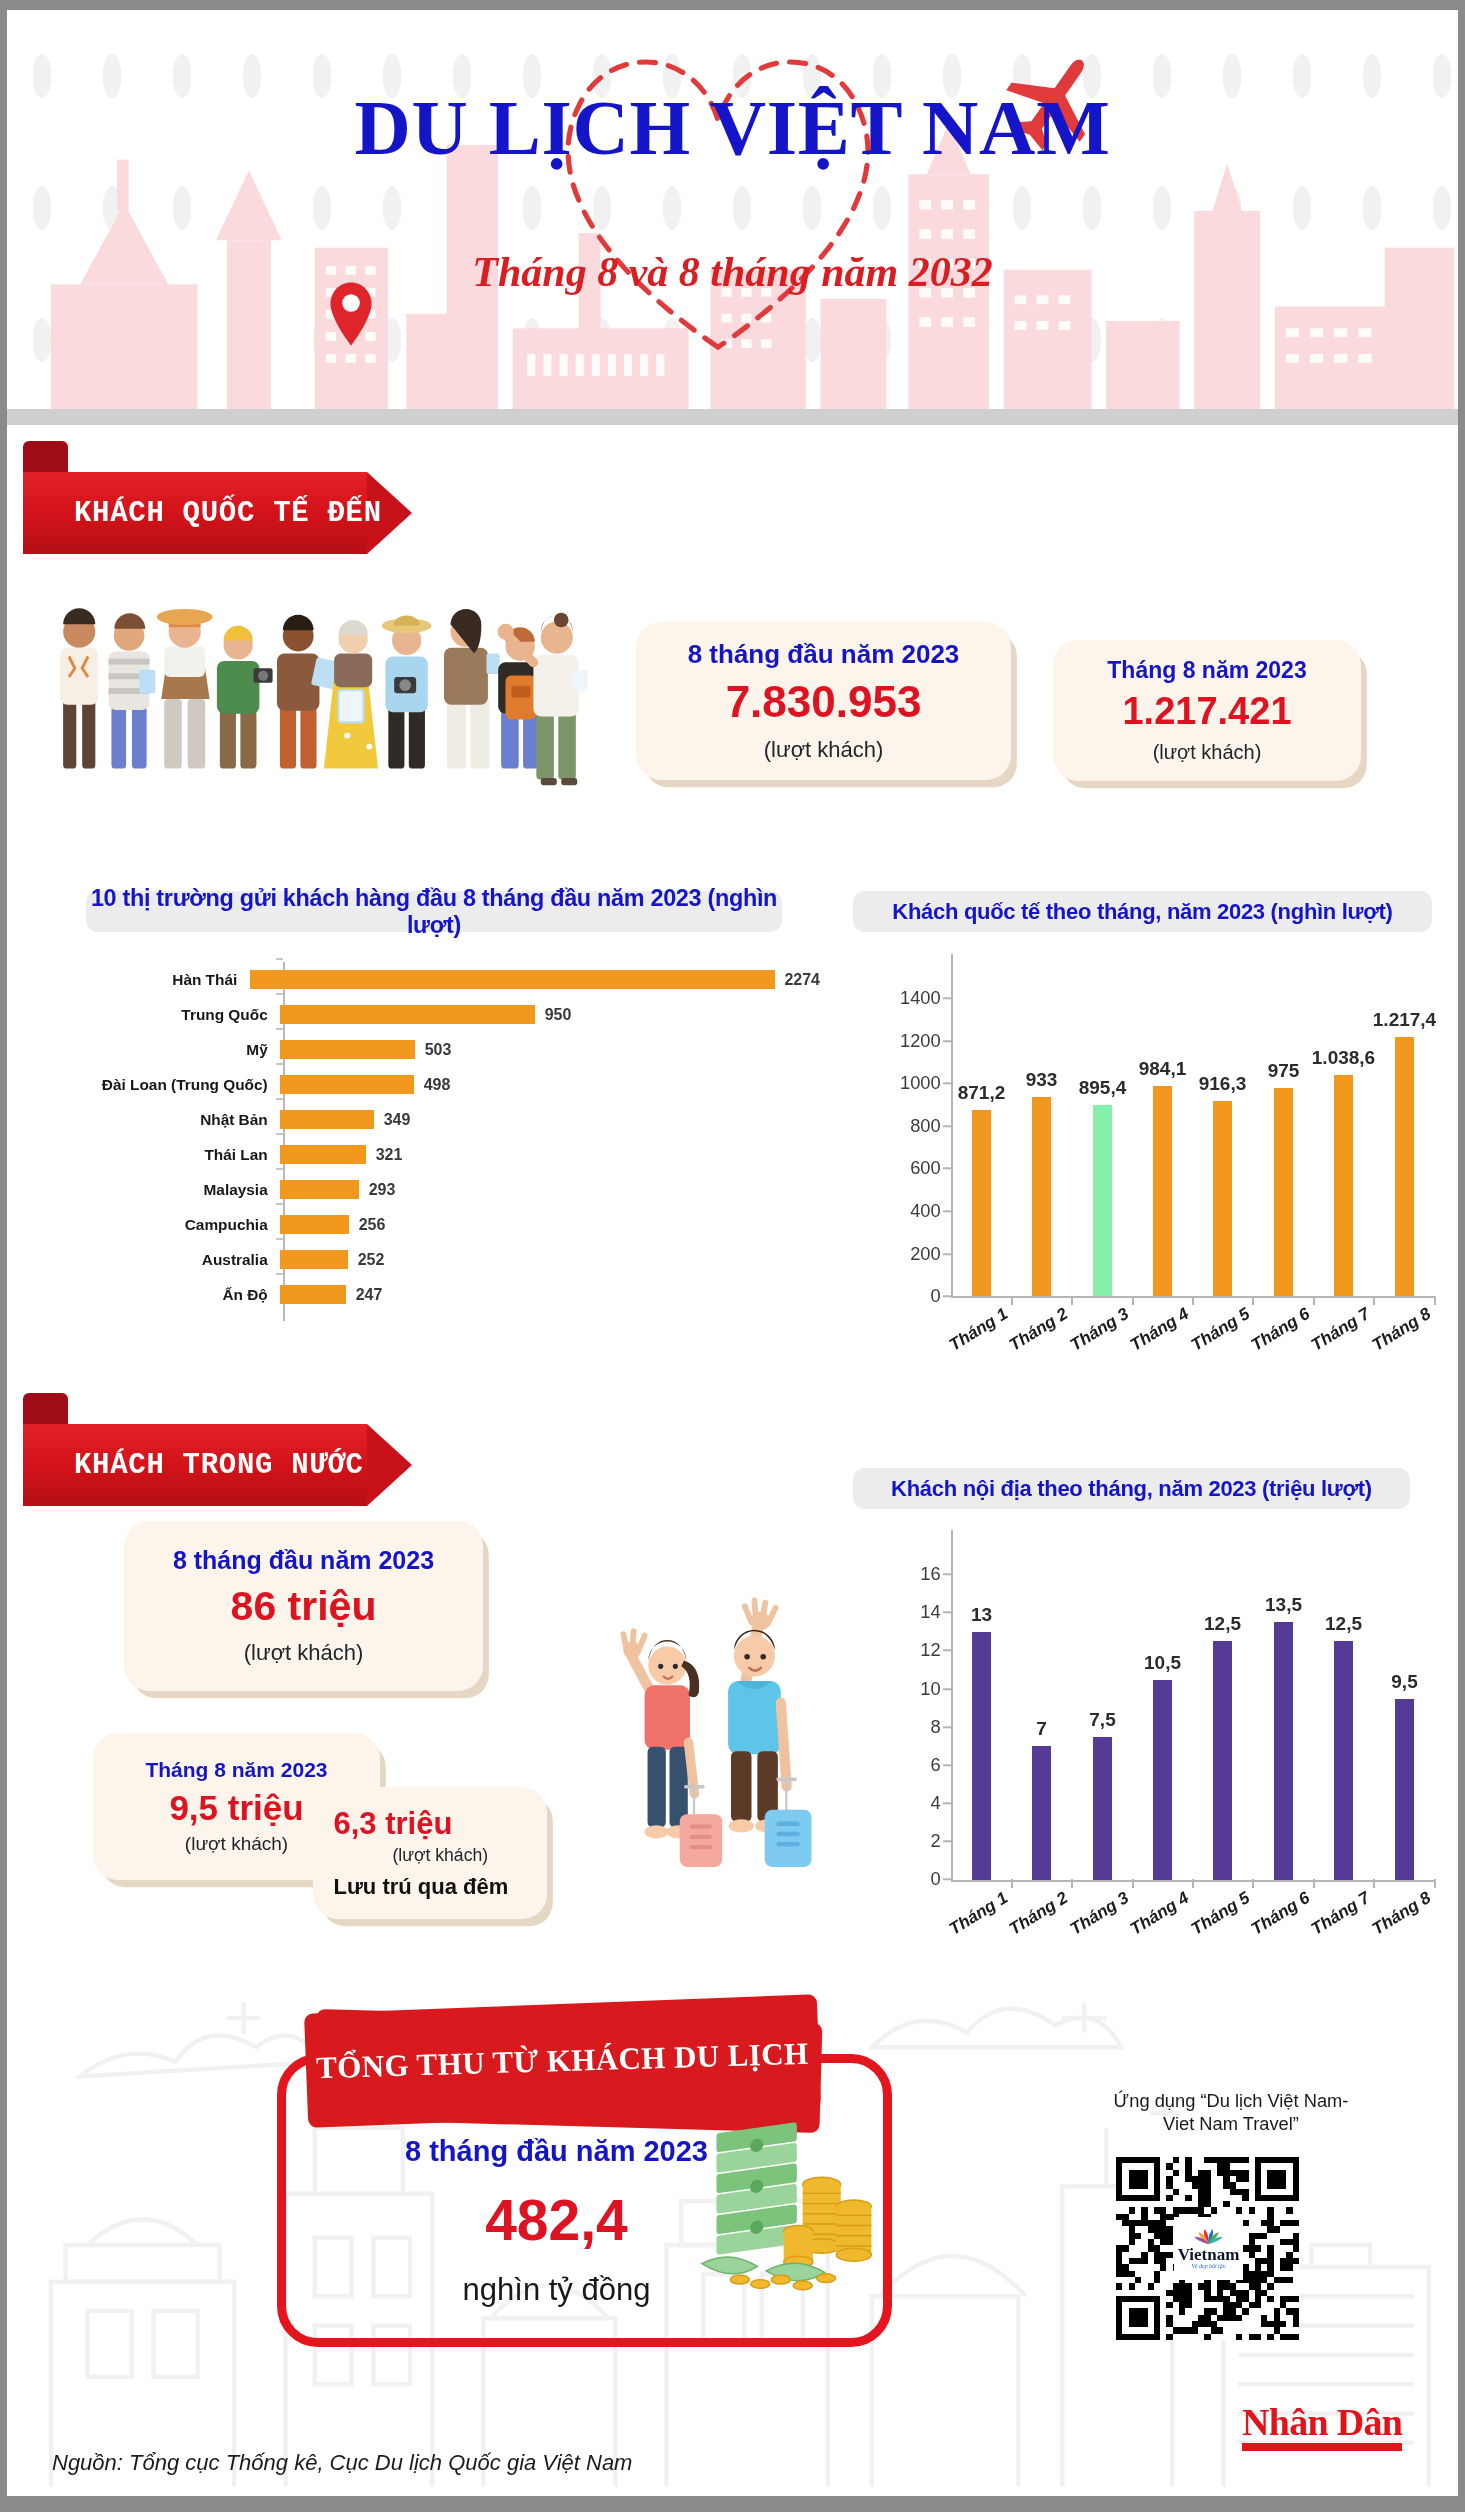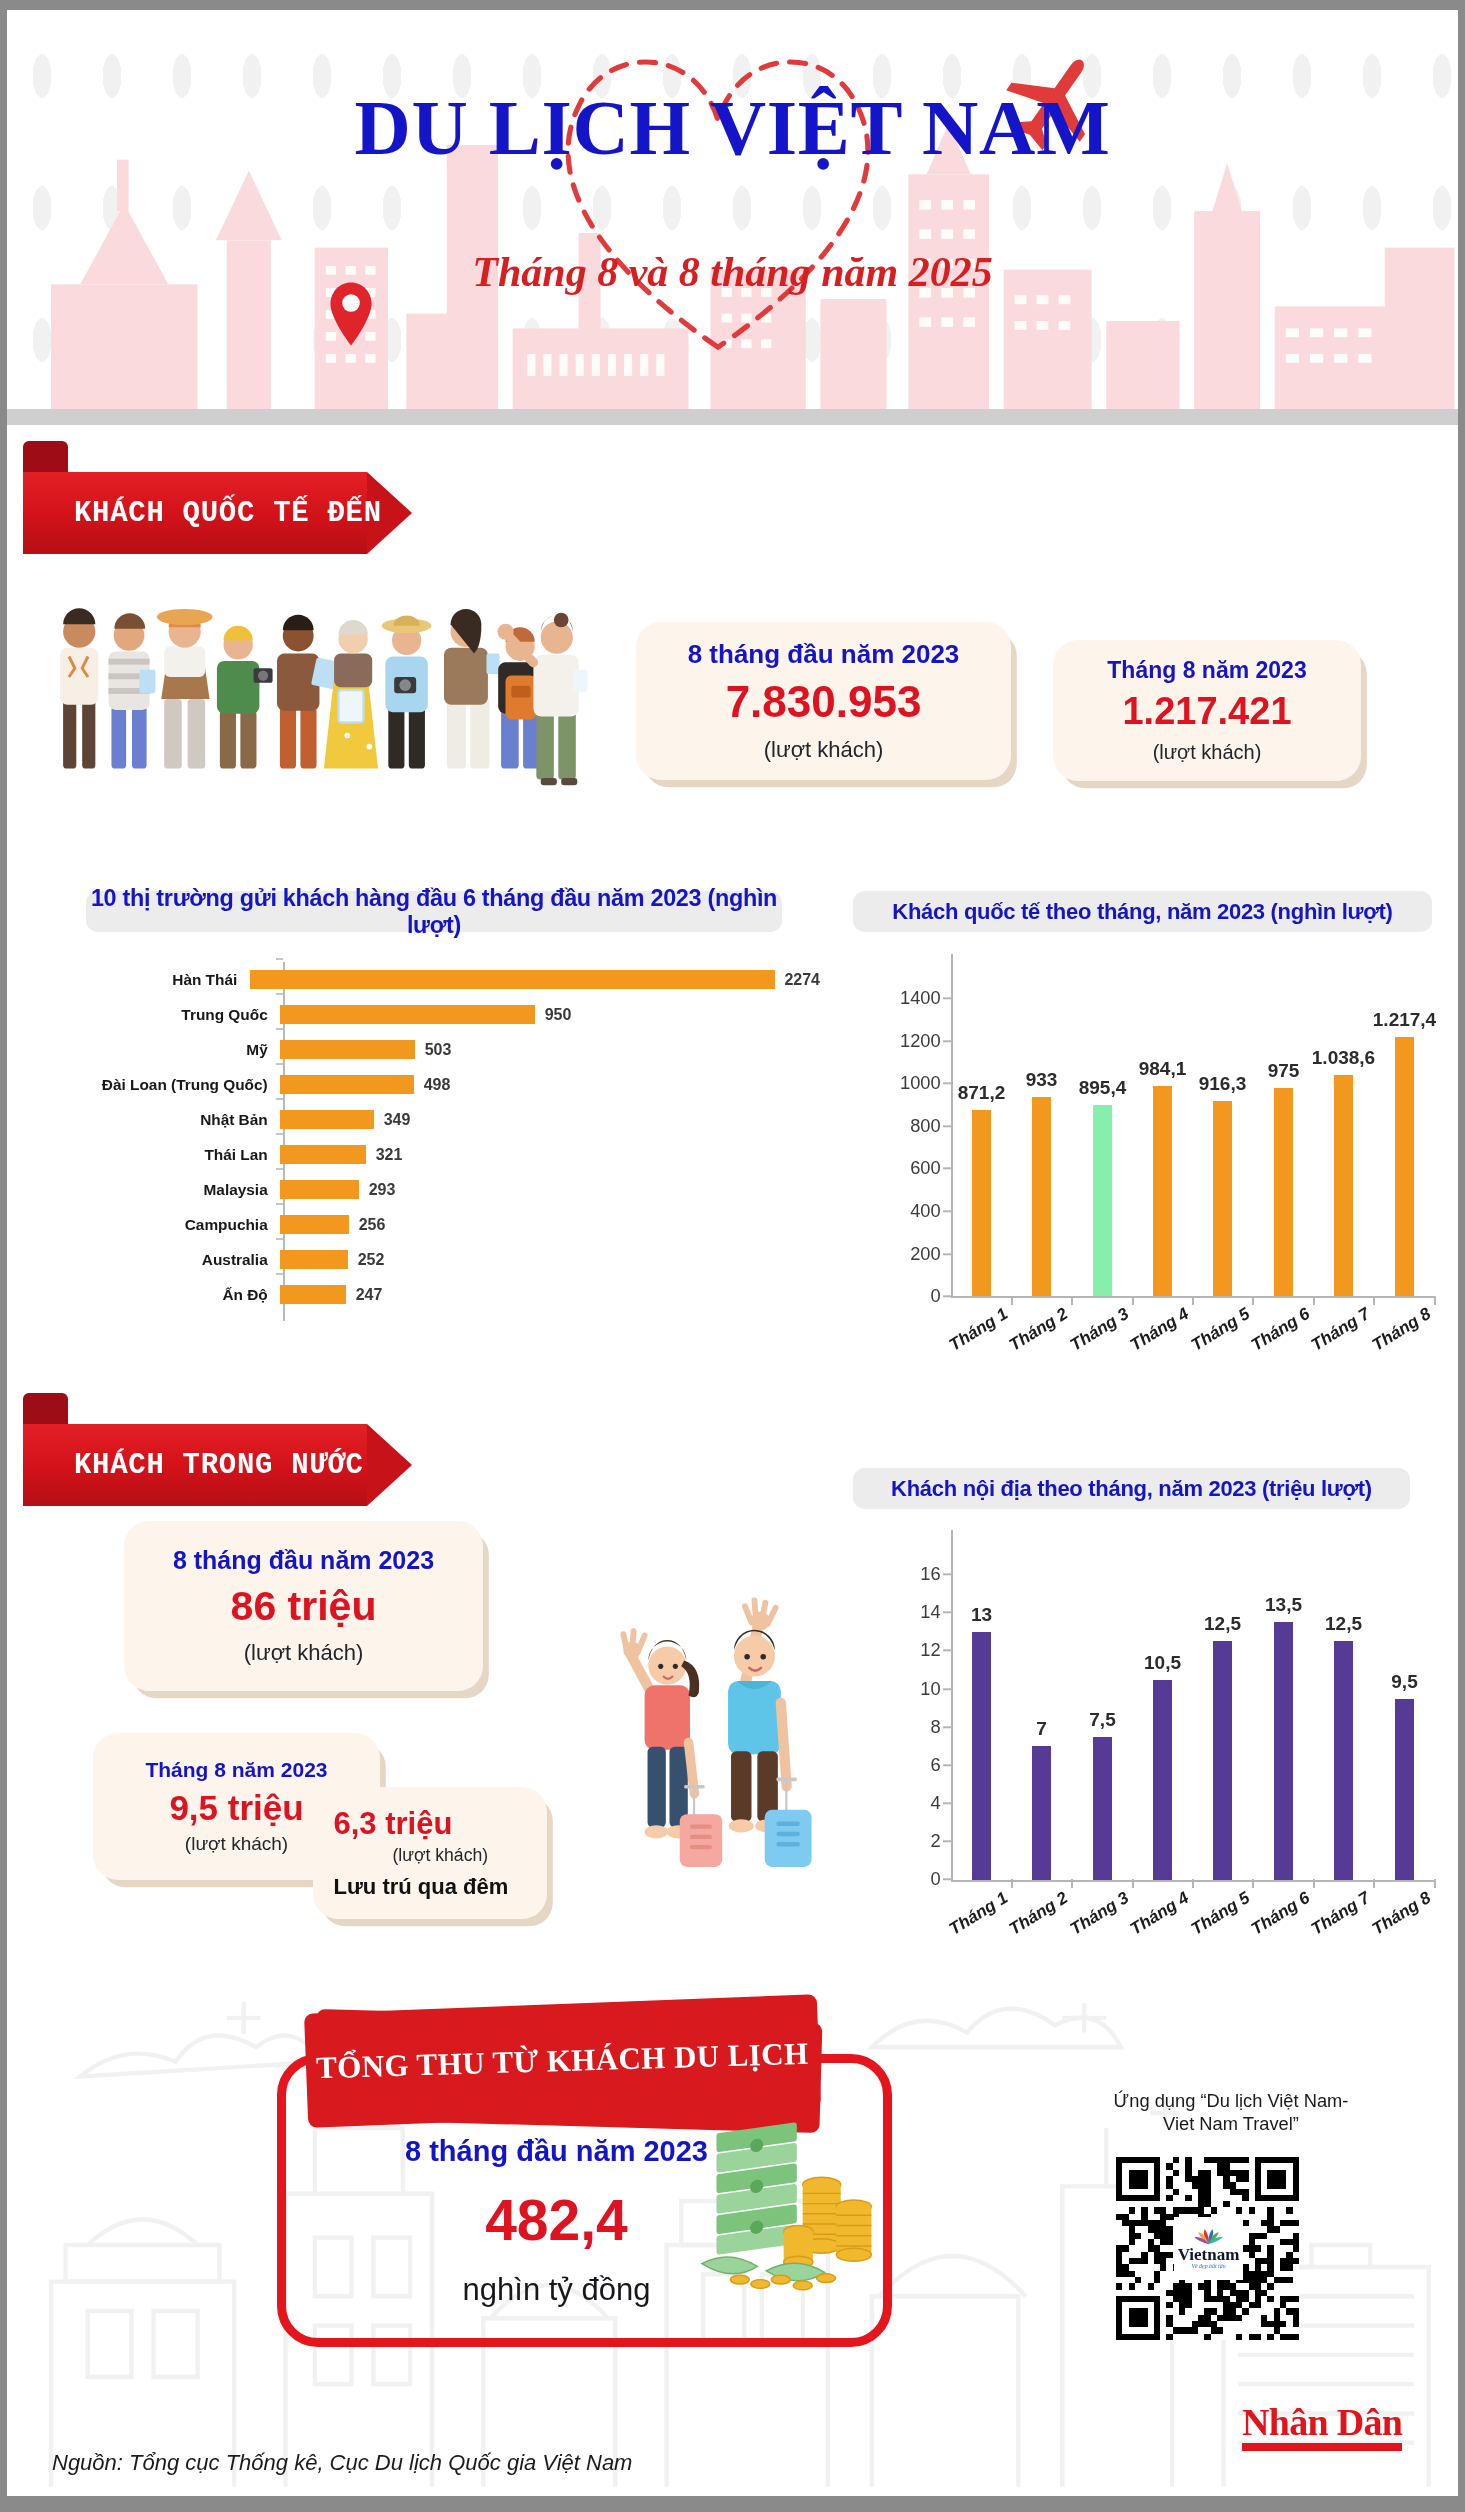--- a/index.html
+++ b/index.html
@@ -408,21 +408,21 @@
         <path d="M58 6 c4 0 7 5 7 12 v30 l42 22 v10 l-42 -12 v24 l14 11 v8 l-21 -6 l-21 6 v-8 l14 -11 v-24 l-42 12 v-10 l42 -22 v-30 c0 -7 3 -12 7 -12 z"></path>
       </g>
     </svg>
 
     <svg class="pin-ico" viewBox="0 0 60 90">
       <path d="M30 2 C14 2 2 15 2 31 C2 52 30 88 30 88 C30 88 58 52 58 31 C58 15 46 2 30 2 Z" fill="#e0242b"></path>
       <circle cx="30" cy="30" r="12" fill="#ffffff"></circle>
     </svg>
 
     <div class="main-title">DU LỊCH VIỆT NAM</div>
-    <div class="sub-title">Tháng 8 và 8 tháng năm 2025</div>
+    <div class="sub-title">Tháng 8 và 8 tháng năm 2032</div>
   </div>
 
   <div class="grey-band"></div>
 
   <div class="ribbon" style="left:16px; top:462px; width:344px;">
     <div class="tail"></div>
     <div class="body" style="width:344px;">
       <span class="label">KHÁCH QUỐC TẾ ĐẾN</span>
     </div>
   </div>
@@ -544,21 +544,21 @@
     <div class="value" style="font-size:44px;margin-top:7.3px;">7.830.953</div>
     <div class="unit" style="font-size:22px;margin-top:10.3px;">(lượt khách)</div>
   </div>
 
   <div class="card" style="left:1046px; top:630px; width:308px; height:141px;">
     <div class="period" style="font-size:23px;">Tháng 8 năm 2023</div>
     <div class="value" style="font-size:38px;margin-top:5.9px;">1.217.421</div>
     <div class="unit" style="font-size:20px;margin-top:8.8px;">(lượt khách)</div>
   </div>
 
-  <div class="chart-title" style="left:79px; top:881px; width:696px; height:41px; font-size:23.4px;">10 thị trường gửi khách hàng đầu 6 tháng đầu năm 2023 (nghìn lượt)</div>
+  <div class="chart-title" style="left:79px; top:881px; width:696px; height:41px; font-size:23.4px;">10 thị trường gửi khách hàng đầu 8 tháng đầu năm 2023 (nghìn lượt)</div>
 
   <div class="chart-title" style="left:846px; top:881px; width:579px; height:41px; font-size:22px;">Khách quốc tế theo tháng, năm 2023 (nghìn lượt)</div>
 
   <div class="hbar-chart" id="hbar" style="left:44px; top:952px; width:769px; height:359px;">
     <div class="hbar-axis"></div>
   <div class="hbar-row">
         <div class="hbar-name">Hàn Thái</div>
         <div class="hbar-tick"></div>
         <div class="hbar-bar" style="width: 611px; background: rgb(242, 152, 31);"></div>
         <div class="hbar-val">2274</div>

